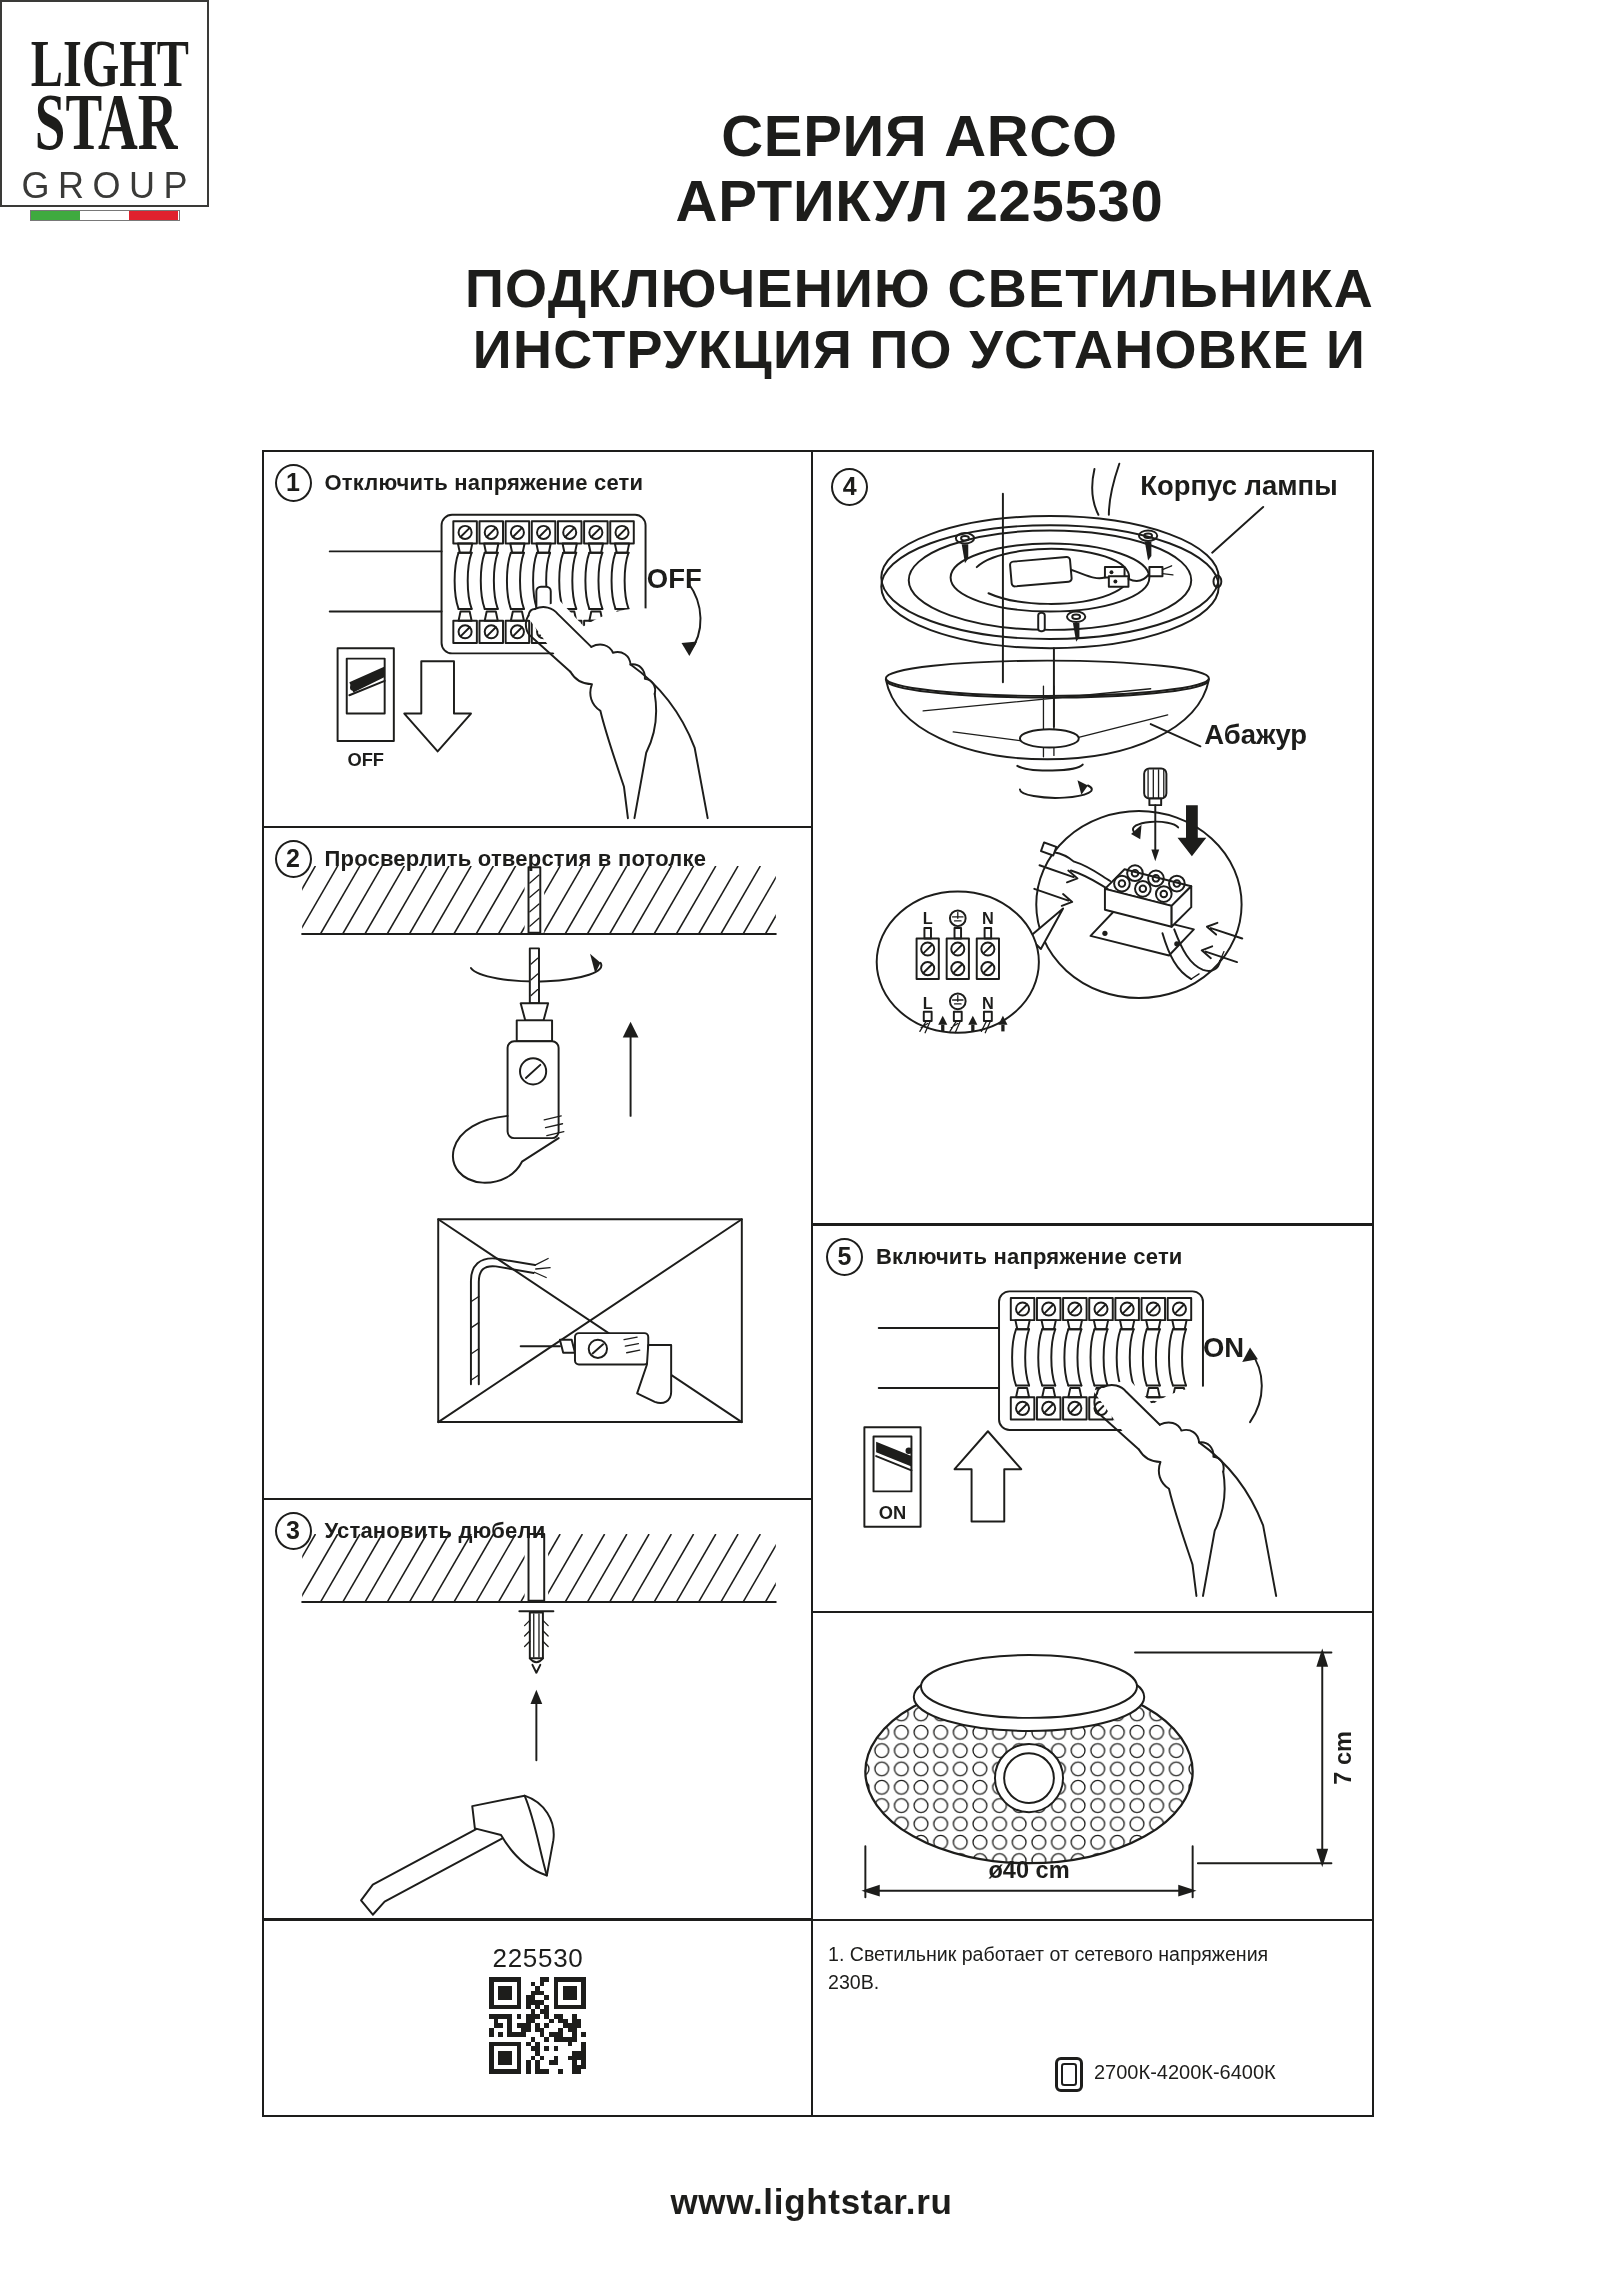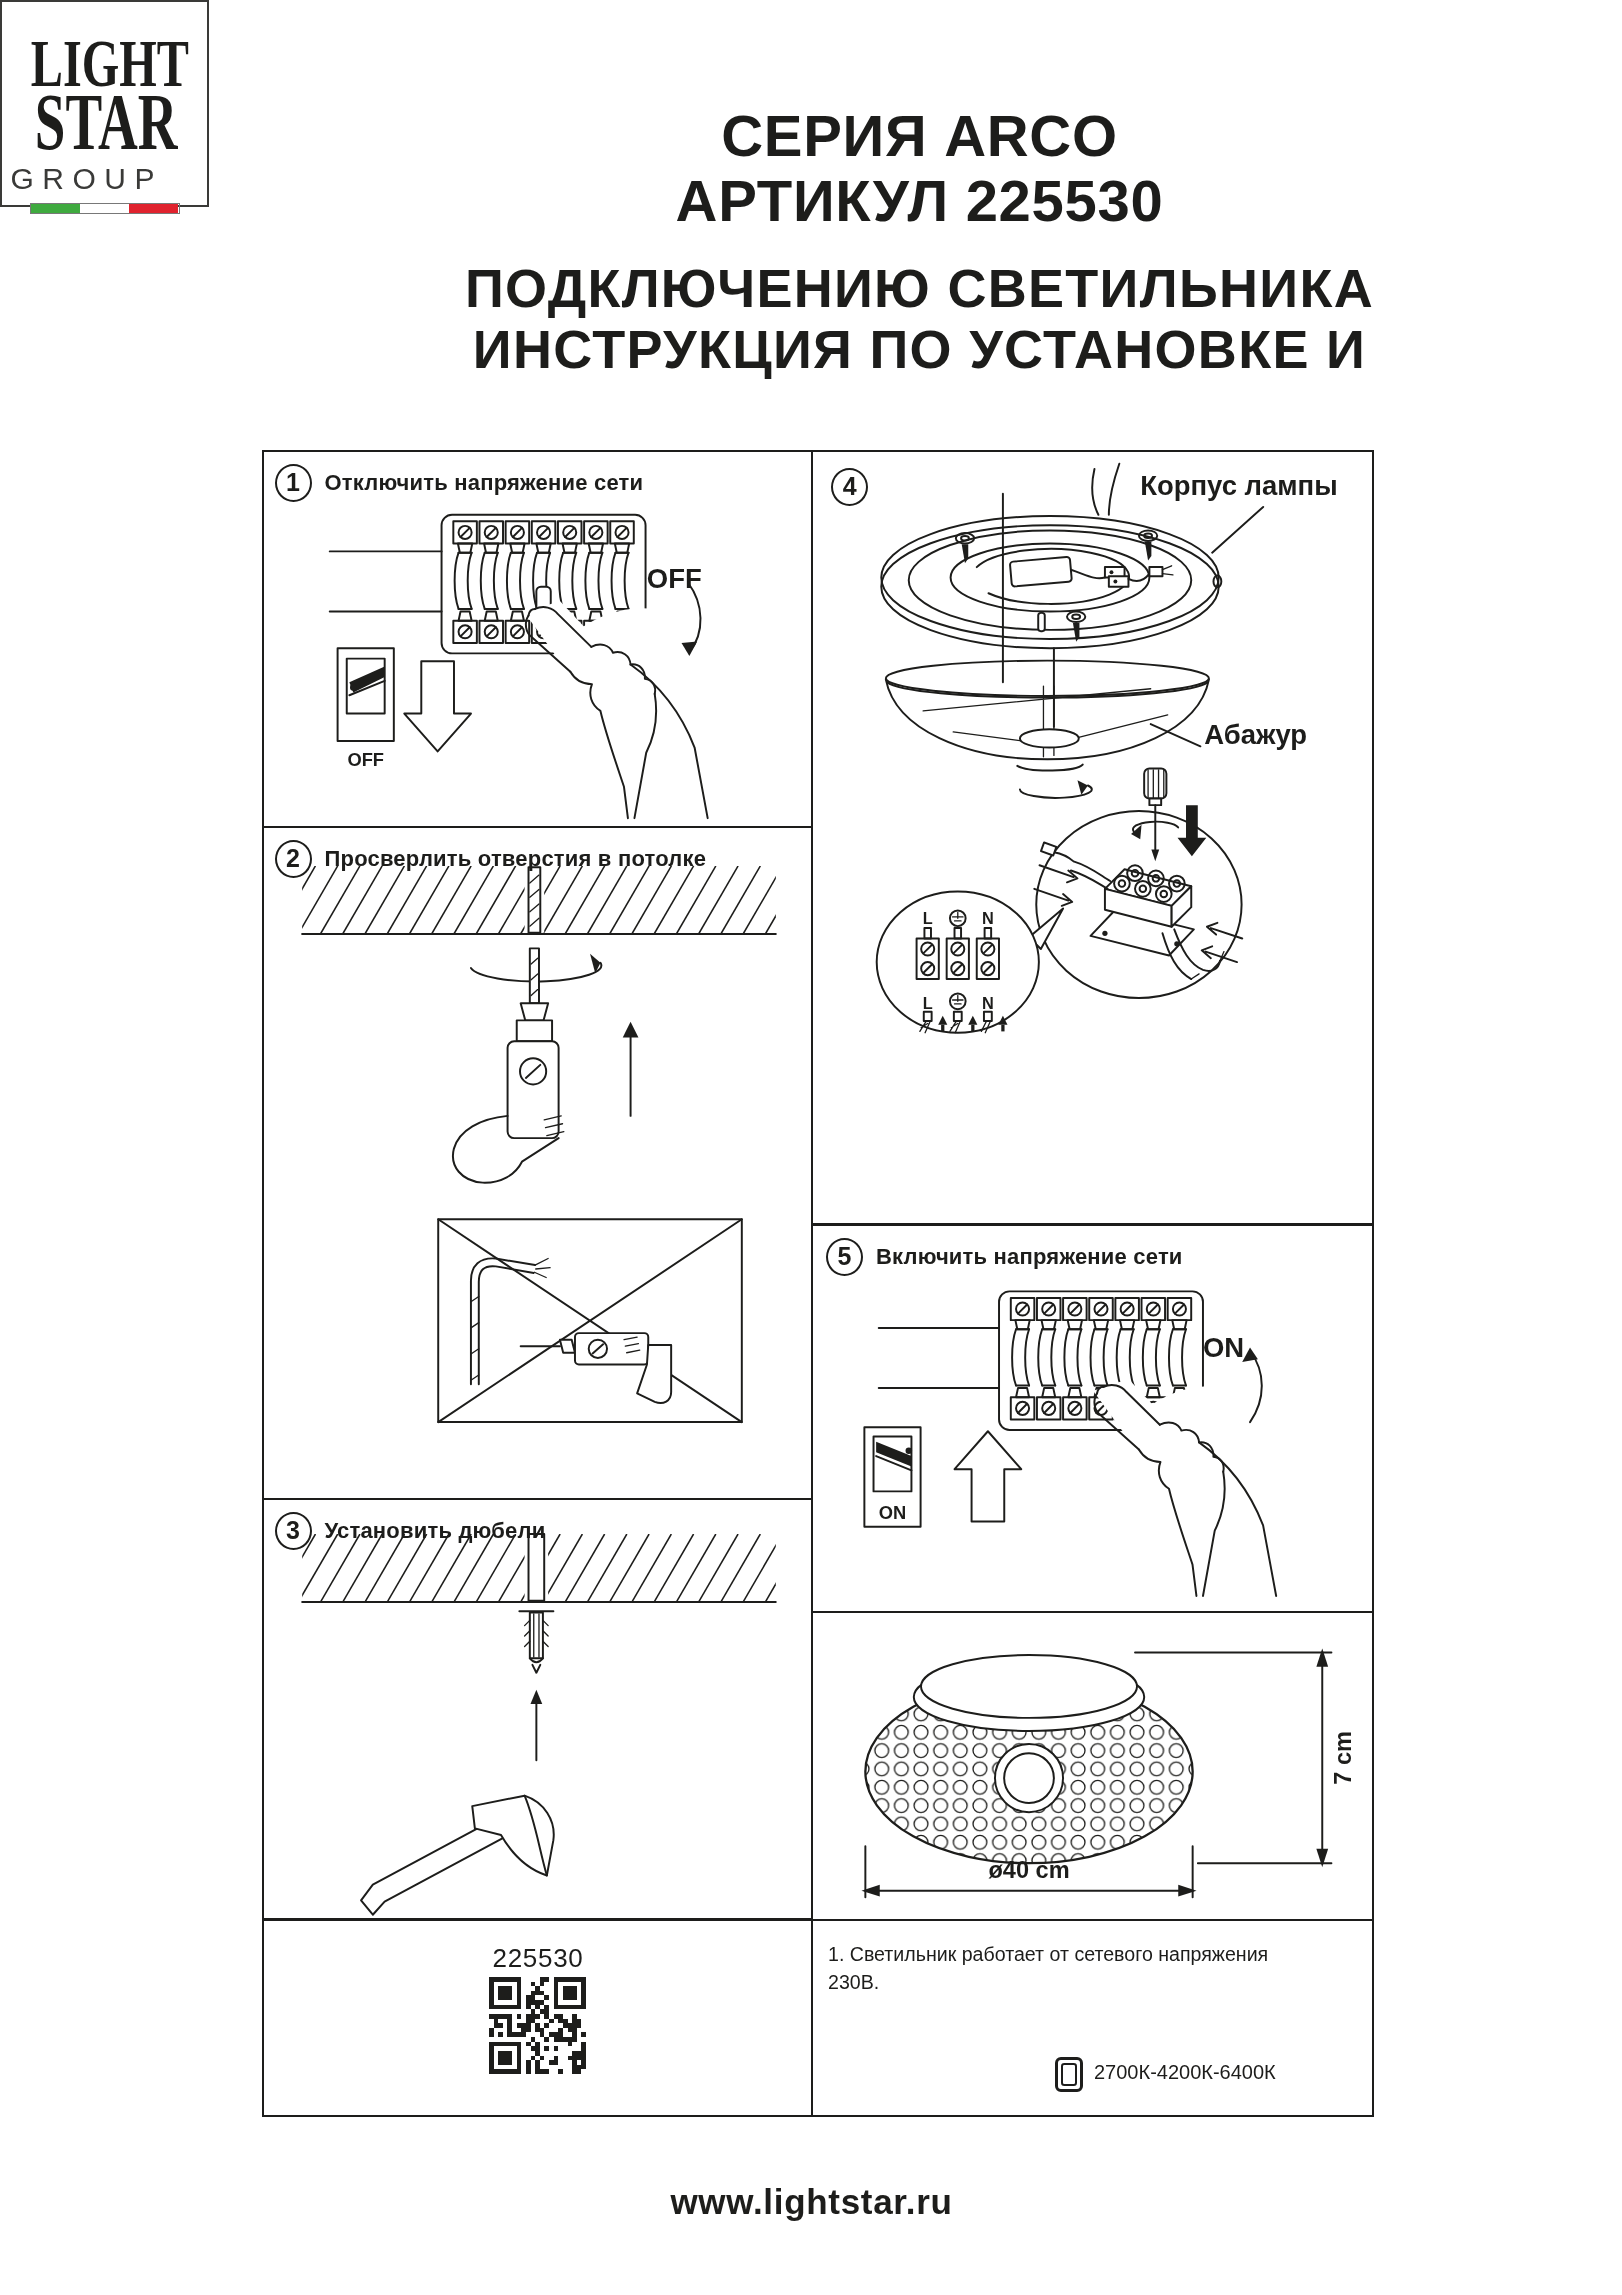--- a/index.html
+++ b/index.html
@@ -12,24 +12,24 @@
        display:flex;align-items:center;justify-content:center;font-size:25px;font-weight:bold}
   .stitle{font-size:22px;font-weight:bold;letter-spacing:0.2px;white-space:nowrap}
   svg.draw{position:absolute;left:0;top:0;z-index:1}
   .st{fill:none;stroke:#1d1d1b;stroke-width:3;stroke-linecap:round;stroke-linejoin:round}
   .st2{fill:none;stroke:#1d1d1b;stroke-width:2;stroke-linecap:round}
   .fw{fill:#fff;stroke:#1d1d1b;stroke-width:3;stroke-linecap:round;stroke-linejoin:round}
   .fb{fill:#1d1d1b;stroke:none}
   .wf{fill:#fff;stroke:none}
   .svgt{font-family:"Liberation Sans",sans-serif;font-weight:bold;fill:#1d1d1b}
   
-  .logo{left:262px;top:113px;width:209px;height:207px;border:2.6px solid #3a3a38;box-sizing:border-box;text-align:left}
+  .logo{left:262px;top:113px;width:209px;height:207px;border:2.6px solid #3a3a38;box-sizing:border-box;text-align:center}
   .l1{margin-top:34px;font-family:"Liberation Serif",serif;font-weight:bold;font-size:67px;line-height:54px;transform:scaleX(.72)}
   .l2{font-family:"Liberation Serif",serif;font-weight:bold;font-size:81px;line-height:64px;transform:scaleX(.68)}
-  .l3{margin-top:12px;font-size:30px;line-height:26px;font-weight:400;letter-spacing:8.5px;text-indent:8.5px;color:#3a3a38}
+  .l3{margin-top:19px;font-size:36px;line-height:26px;font-weight:400;letter-spacing:8.5px;text-indent:8.5px;color:#3a3a38}
   .flag{margin:10.5px auto 0;width:148px;height:9.8px;border:0.7px solid #787878;display:flex}
   .flag span{flex:1 1 0}
   
   .hdr{position:absolute;right:249px;top:103px;text-align:center;font-weight:bold}
   .hl{font-size:58px;line-height:65px;letter-spacing:0.7px}
   .hsub{margin-top:25px;font-size:54px;line-height:61px;letter-spacing:1.3px}
   
   .notes{position:absolute;left:828px;top:1941px;width:487px;font-size:19.6px;line-height:27.5px}
   .ct-icon{position:absolute;left:1055px;top:2057px;width:27.5px;height:35px;border:3.9px solid #1d1d1b;border-radius:5.9px;box-sizing:border-box}
   .ct-icon i{position:absolute;left:2.6px;top:2.6px;right:2.6px;bottom:2.6px;border:2px solid #1d1d1b;border-radius:3.3px;display:block}

